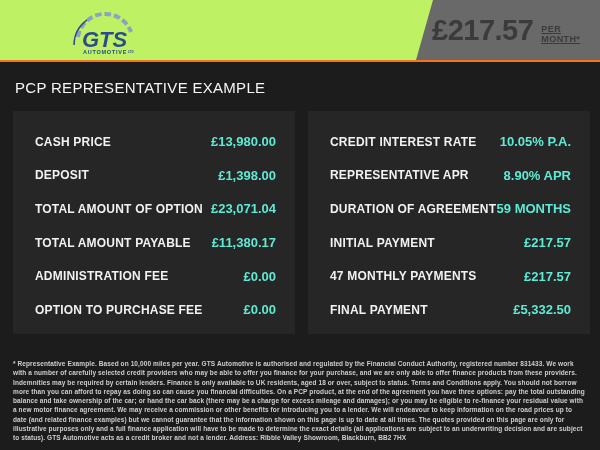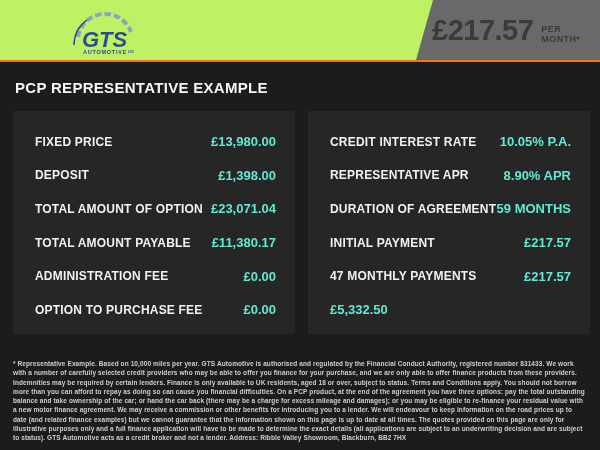--- a/index.html
+++ b/index.html
@@ -20,23 +20,23 @@
   .price-flag {
     position:absolute; right:0; top:0;
     width:184px; height:60px;
     background:#696969;
     clip-path:polygon(17px 0, 100% 0, 100% 100%, 0 100%);
     display:flex; align-items:center; justify-content:center;
     padding-left:16px;
     color:#3b3b3b;
   }
   .price-amount { font-size:29px; font-weight:bold; letter-spacing:-0.5px; }
-  .price-period { font-size:9px; font-weight:bold; letter-spacing:0.4px; margin-left:8px; margin-top:7px; }
+  .price-period { font-size:9px; font-weight:bold; letter-spacing:0.4px; margin-left:8px; margin-top:7px;text-decoration:underline; }
   .page-title {
-    color:#f5f5f5; font-weight:bold; font-size:15px; letter-spacing:0.3px;
+    color:#f5f5f5; font-weight:normal; font-size:15px; letter-spacing:0.3px;
     padding:17px 15px 15px 15px;
   }
   .panels { display:flex; gap:13px; margin:0 10px 0 13px; }
   .panel {
     width:282px; height:223px;
     background:#262626;
     padding:14px 19px 0 22px;
   }
   .row { height:33.6px; display:flex; align-items:center; justify-content:space-between; }
   .row-label { color:#f2f2f2; font-weight:bold; font-size:12px; letter-spacing:0.2px; white-space:nowrap; }
@@ -65,21 +65,21 @@
     <span class="price-amount">£217.57</span>
     <span class="price-period">PER MONTH*</span>
   </div>
 </div>
 
 <div class="page-title">PCP REPRESENTATIVE EXAMPLE</div>
 
 <div class="panels">
   <div class="panel">
     <div class="row">
-      <span class="row-label">FIXED PRICE</span>
+      <span class="row-label">CASH PRICE</span>
       <span class="row-value">£13,980.00</span>
     </div>
     <div class="row">
       <span class="row-label">DEPOSIT</span>
       <span class="row-value">£1,398.00</span>
     </div>
     <div class="row">
       <span class="row-label">TOTAL AMOUNT OF OPTION</span>
       <span class="row-value">£23,071.04</span>
     </div>
@@ -112,18 +112,19 @@
     </div>
     <div class="row">
       <span class="row-label">INITIAL PAYMENT</span>
       <span class="row-value">£217.57</span>
     </div>
     <div class="row">
       <span class="row-label">47 MONTHLY PAYMENTS</span>
       <span class="row-value">£217.57</span>
     </div>
     <div class="row">
+      <span class="row-label">FINAL PAYMENT</span>
       <span class="row-value">£5,332.50</span>
     </div>
   </div>
 </div>
 
 <div class="disclaimer">* Representative Example. Based on 10,000 miles per year. GTS Automotive is authorised and regulated by the Financial Conduct Authority, registered number 831433. We work with a number of carefully selected credit providers who may be able to offer you finance for your purchase, and we are only able to offer finance products from these providers. Indemnities may be required by certain lenders. Finance is only available to UK residents, aged 18 or over, subject to status. Terms and Conditions apply. You should not borrow more than you can afford to repay as doing so can cause you financial difficulties. On a PCP product, at the end of the agreement you have three options: pay the total outstanding balance and take ownership of the car; or hand the car back (there may be a charge for excess mileage and damages); or you may be eligible to re-finance your residual value with a new motor finance agreement. We may receive a commission or other benefits for introducing you to a lender. We will endeavour to keep information on the road prices up to date (and related finance examples) but we cannot guarantee that the information shown on this page is up to date at all times. The quotes provided on this page are only for illustrative purposes only and a full finance application will have to be made to determine the exact details (all applications are subject to an underwriting decision and are subject to status). GTS Automotive acts as a credit broker and not a lender. Address: Ribble Valley Showroom, Blackburn, BB2 7HX</div>
 
 </body></html>

